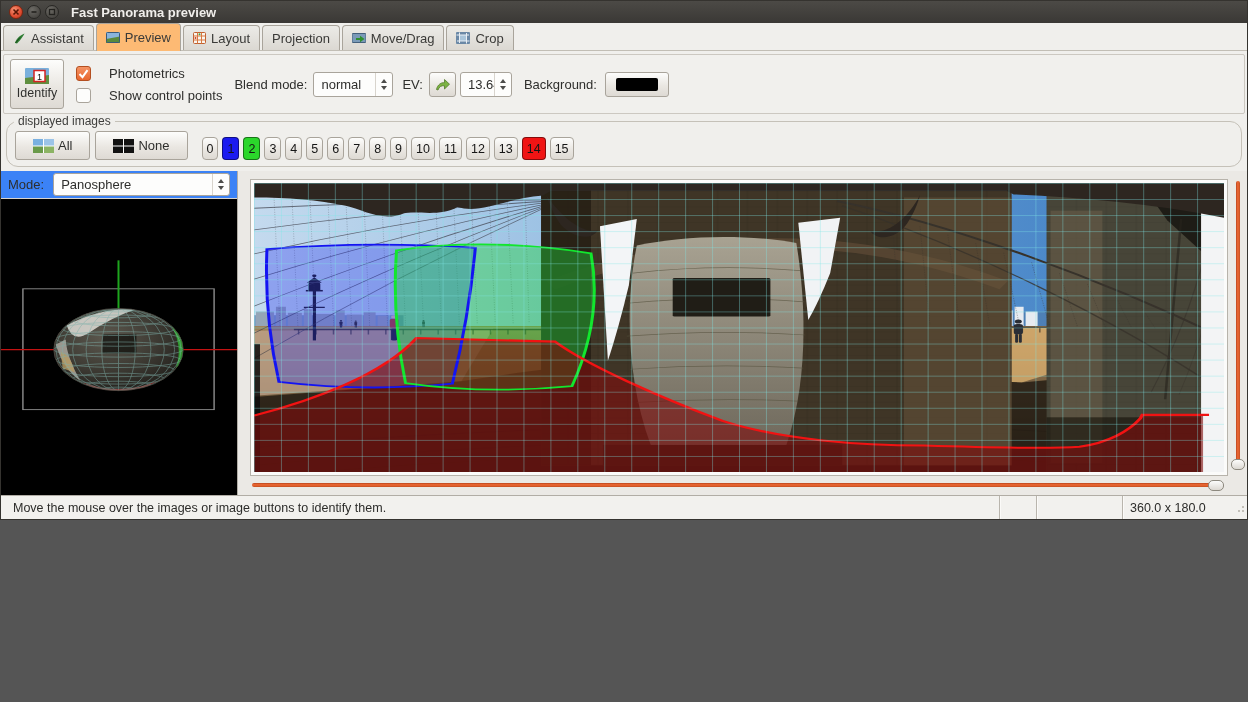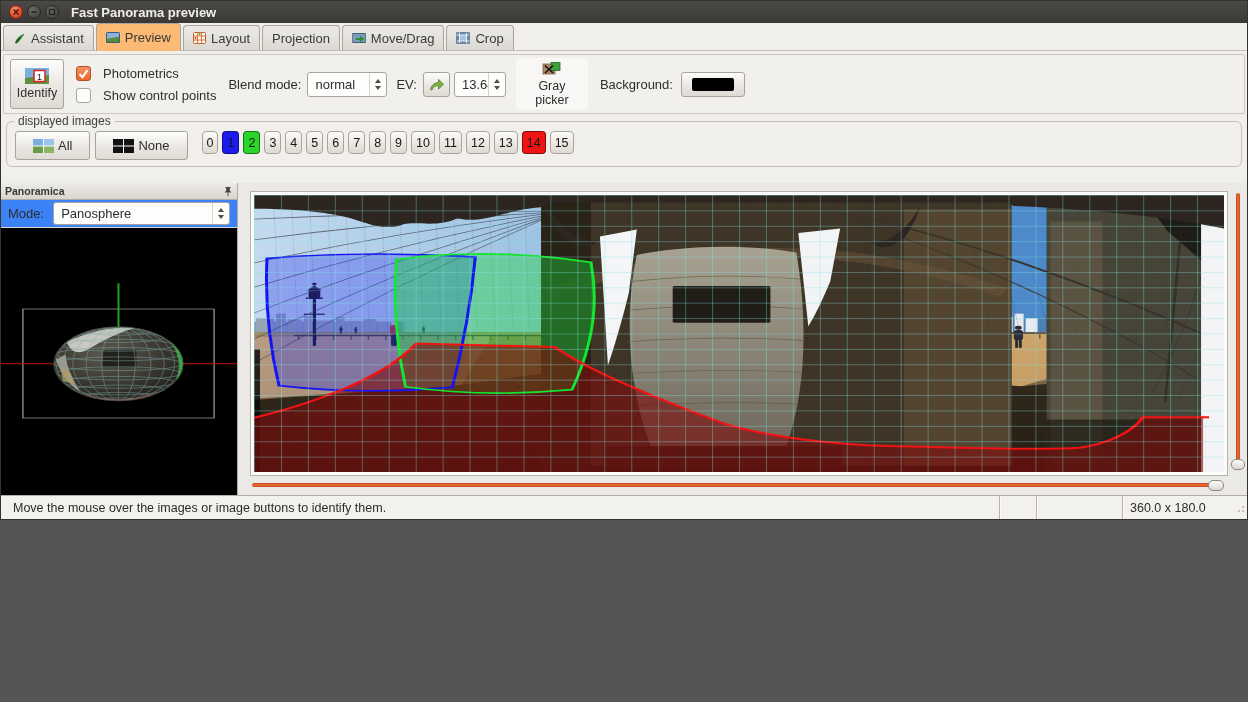--- a/index.html
+++ b/index.html
@@ -18,37 +18,37 @@
     background:linear-gradient(#ecebe7,#dbd8d2);border:1px solid #a9a49b;border-bottom:none;
     border-radius:4px 4px 0 0;font-size:13px;color:#3a3a38;white-space:nowrap;cursor:default;}
   .tab.selected{background:#fdba74;height:28px;margin-bottom:-1px;}
   
   .toolbar{flex:0 0 60px;margin:3px 2px 0 2px;background:#f1f0ed;border:1px solid #ccc8c1;border-radius:2px;
     display:flex;align-items:center;padding:0 6px;}
   .btn{background:linear-gradient(#fdfdfc,#eae7e2 55%,#dedad4);border:1px solid #a9a49b;border-radius:3px;color:#2f2f2d;
     font-family:"Liberation Sans",sans-serif;}
   .identify{width:54px;height:50px;display:flex;flex-direction:column;align-items:center;justify-content:center;gap:2px;font-size:12.5px;}
   .checks{display:flex;flex-direction:column;gap:7px;margin:0 12px 0 12px;font-size:13px;color:#2e2e2c;}
-  .check-row{display:flex;align-items:center;gap:12px;white-space:nowrap;text-align:center;}
+  .check-row{display:flex;align-items:center;gap:18px;white-space:nowrap;text-align:center;}
   .checkbox{width:15px;height:15px;border-radius:3px;flex:0 0 auto;}
   .checkbox.checked{background:linear-gradient(#f49364,#e8662e);border:1px solid #b44f20;}
   .checkbox.unchecked{background:#fdfdfc;border:1px solid #a9a49b;}
   .lbl{font-size:13px;color:#2e2e2c;white-space:nowrap;}
   .select{height:25px;background:#fdfdfc;border:1px solid #a9a49b;border-radius:3px;display:flex;align-items:center;font-size:13px;color:#2e2e2c;}
   .select .val{padding:0 7px;flex:1;white-space:nowrap;overflow:hidden;}
   .spin{width:17px;height:100%;border-left:1px solid #d8d4cd;display:flex;flex-direction:column;align-items:center;justify-content:center;gap:3px;}
   .arr-up{width:0;height:0;border-left:3.5px solid transparent;border-right:3.5px solid transparent;border-bottom:4.5px solid #4c4c4a;}
   .arr-dn{width:0;height:0;border-left:3.5px solid transparent;border-right:3.5px solid transparent;border-top:4.5px solid #4c4c4a;}
   .ev-btn{width:27px;height:25px;display:flex;align-items:center;justify-content:center;margin:0 4px 0 6px;}
   .graypicker{width:72px;height:52px;background:#f8f7f5;border:none;display:flex;flex-direction:column;align-items:center;justify-content:center;gap:2px;font-size:12.5px;color:#2e2e2c;margin-left:10px;}
   .bg-btn{width:64px;height:25px;display:flex;align-items:center;justify-content:center;margin-left:8px;}
   .bg-swatch{width:42px;height:13px;border-radius:2px;background:#000;}
   
-  .di-group{flex:0 0 auto;margin:7px 5px 14px 5px;border:1px solid #c5c1b8;border-radius:6px;position:relative;
-    padding:9px 8px 6px 8px;display:flex;align-items:flex-start;gap:5px;}
+  .di-group{flex:0 0 auto;margin:7px 5px 2px 5px;border:1px solid #c5c1b8;border-radius:12px;position:relative;
+    padding:9px 8px 6px 8px;display:flex;align-items:flex-end;gap:5px;}
   .di-label{position:absolute;top:-8px;left:7px;background:#f0efec;padding:0 4px;font-size:12px;color:#3e3e3c;}
   .di-btn{height:29px;display:flex;align-items:center;gap:4px;padding:0 17px;font-size:13px;}
   .num-row{display:flex;gap:4px;margin-left:9px;}
   .num-btn{height:23px;min-width:12px;padding:0 4px;font-size:12.5px;border-radius:4px;display:flex;align-items:center;justify-content:center;color:#161616;}
   
   .main{flex:1;display:flex;min-height:0;margin-top:2px;}
   .dock{flex:0 0 237px;display:flex;flex-direction:column;border-right:1px solid #b2aea6;background:#000;}
   .dock-header{flex:0 0 17px;background:linear-gradient(#edebe8,#d9d6d0);border-bottom:1px solid #b0aca4;
     display:flex;align-items:center;padding:0 4px;font-size:10.5px;font-weight:bold;color:#383836;}
   .pin{margin-left:auto;display:flex;}
@@ -199,30 +199,20 @@
           </svg>
         </span>
     </button>
     <div class="select" style="width:52px;">
       <span class="val">13.64</span>
       <span class="spin">
           <span class="arr-up"></span>
           <span class="arr-dn"></span>
         </span>
     </div>
-    <button class="graypicker">
-      <span class="icon">
-          <svg width="20" height="16">
-            <rect x="1" y="3" width="12" height="10" fill="#b08a62" stroke="#806040" stroke-width=".8"></rect>
-            <rect x="9" y="1.5" width="9" height="8" fill="#3fa03f" stroke="#2a6a2a" stroke-width=".8"></rect>
-            <path d="M3 4.5 L11 12 M11 4.5 L3 12" stroke="#111" stroke-width="1.6"></path>
-          </svg>
-        </span>
-      <span>Gray picker</span>
-    </button>
     <span class="lbl" style="margin-left:12px;">Background:</span>
     <button class="btn bg-btn">
       <span class="bg-swatch" style="background: rgb(0, 0, 0);"></span>
     </button>
   </div>
 
   <div class="di-group">
     <span class="di-label">displayed images</span>
     <button class="btn di-btn">
       <span class="icon">
@@ -264,29 +254,20 @@
       <button class="btn num-btn">12</button>
       <button class="btn num-btn">13</button>
       <button class="btn num-btn" style="background: rgb(240, 20, 20); border-color: rgba(0, 0, 0, 0.45);">14</button>
       <button class="btn num-btn">15</button>
     </div>
   </div>
 
   <div class="main">
 
     <div class="dock">
-      <div class="dock-header">
-        <span>Panoramica</span>
-        <span class="pin">
-          <svg width="10" height="11">
-              <path d="M2.5 1 H7.5 V2 H6.8 V4.8 L8.5 6.6 H1.5 L3.2 4.8 V2 H2.5 Z" fill="#45443f"></path>
-              <rect x="4.6" y="6.6" width=".9" height="3.6" fill="#45443f"></rect>
-            </svg>
-        </span>
-      </div>
       <div class="mode-row">
         <span class="lbl">Mode:</span>
         <div class="select mode-select">
           <span class="val">Panosphere</span>
           <span class="spin">
               <span class="arr-up"></span>
               <span class="arr-dn"></span>
             </span>
         </div>
       </div>

